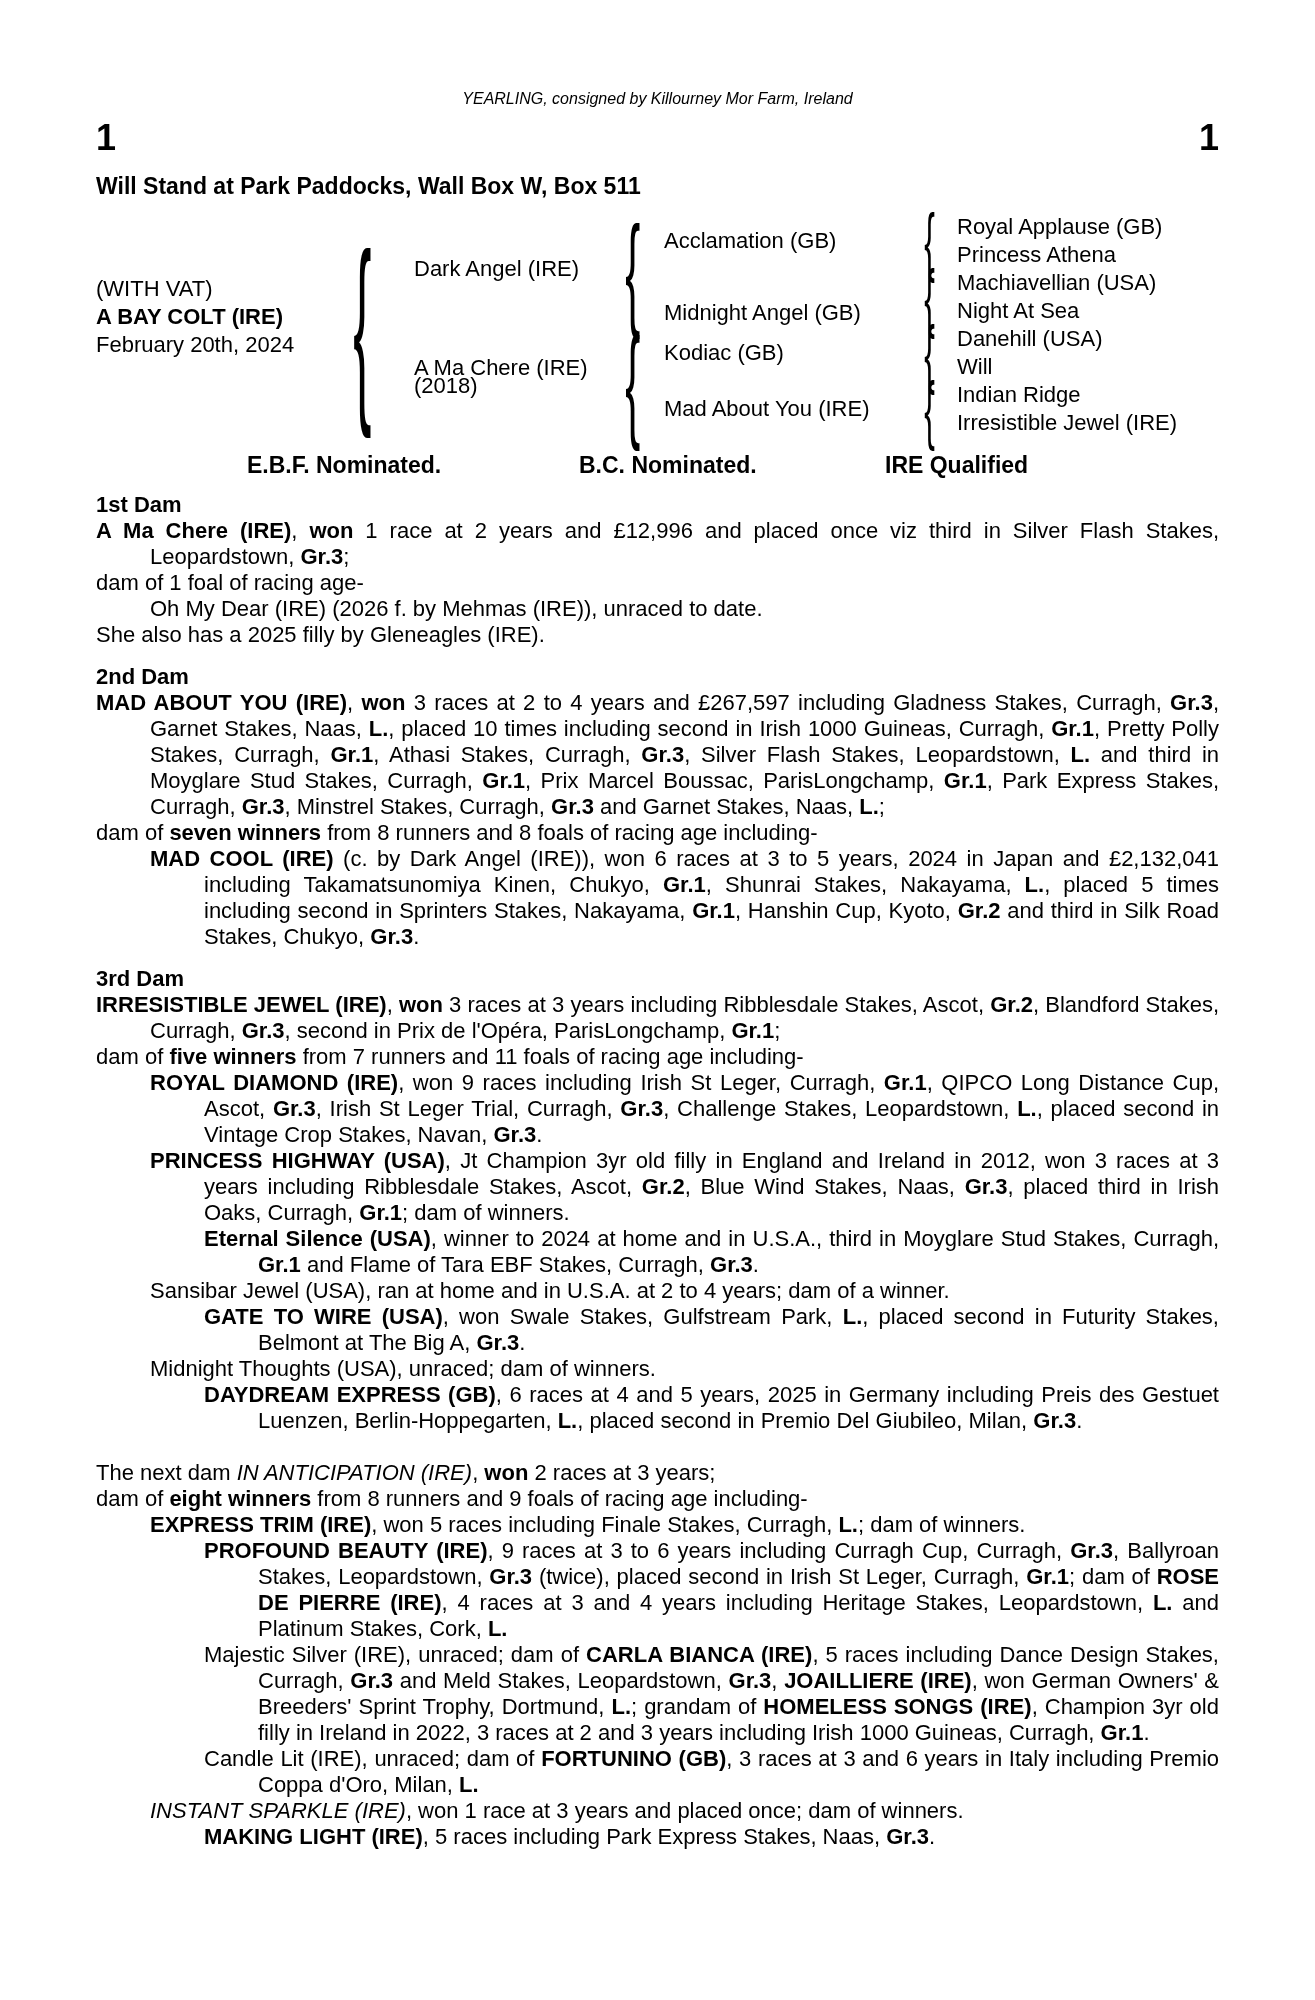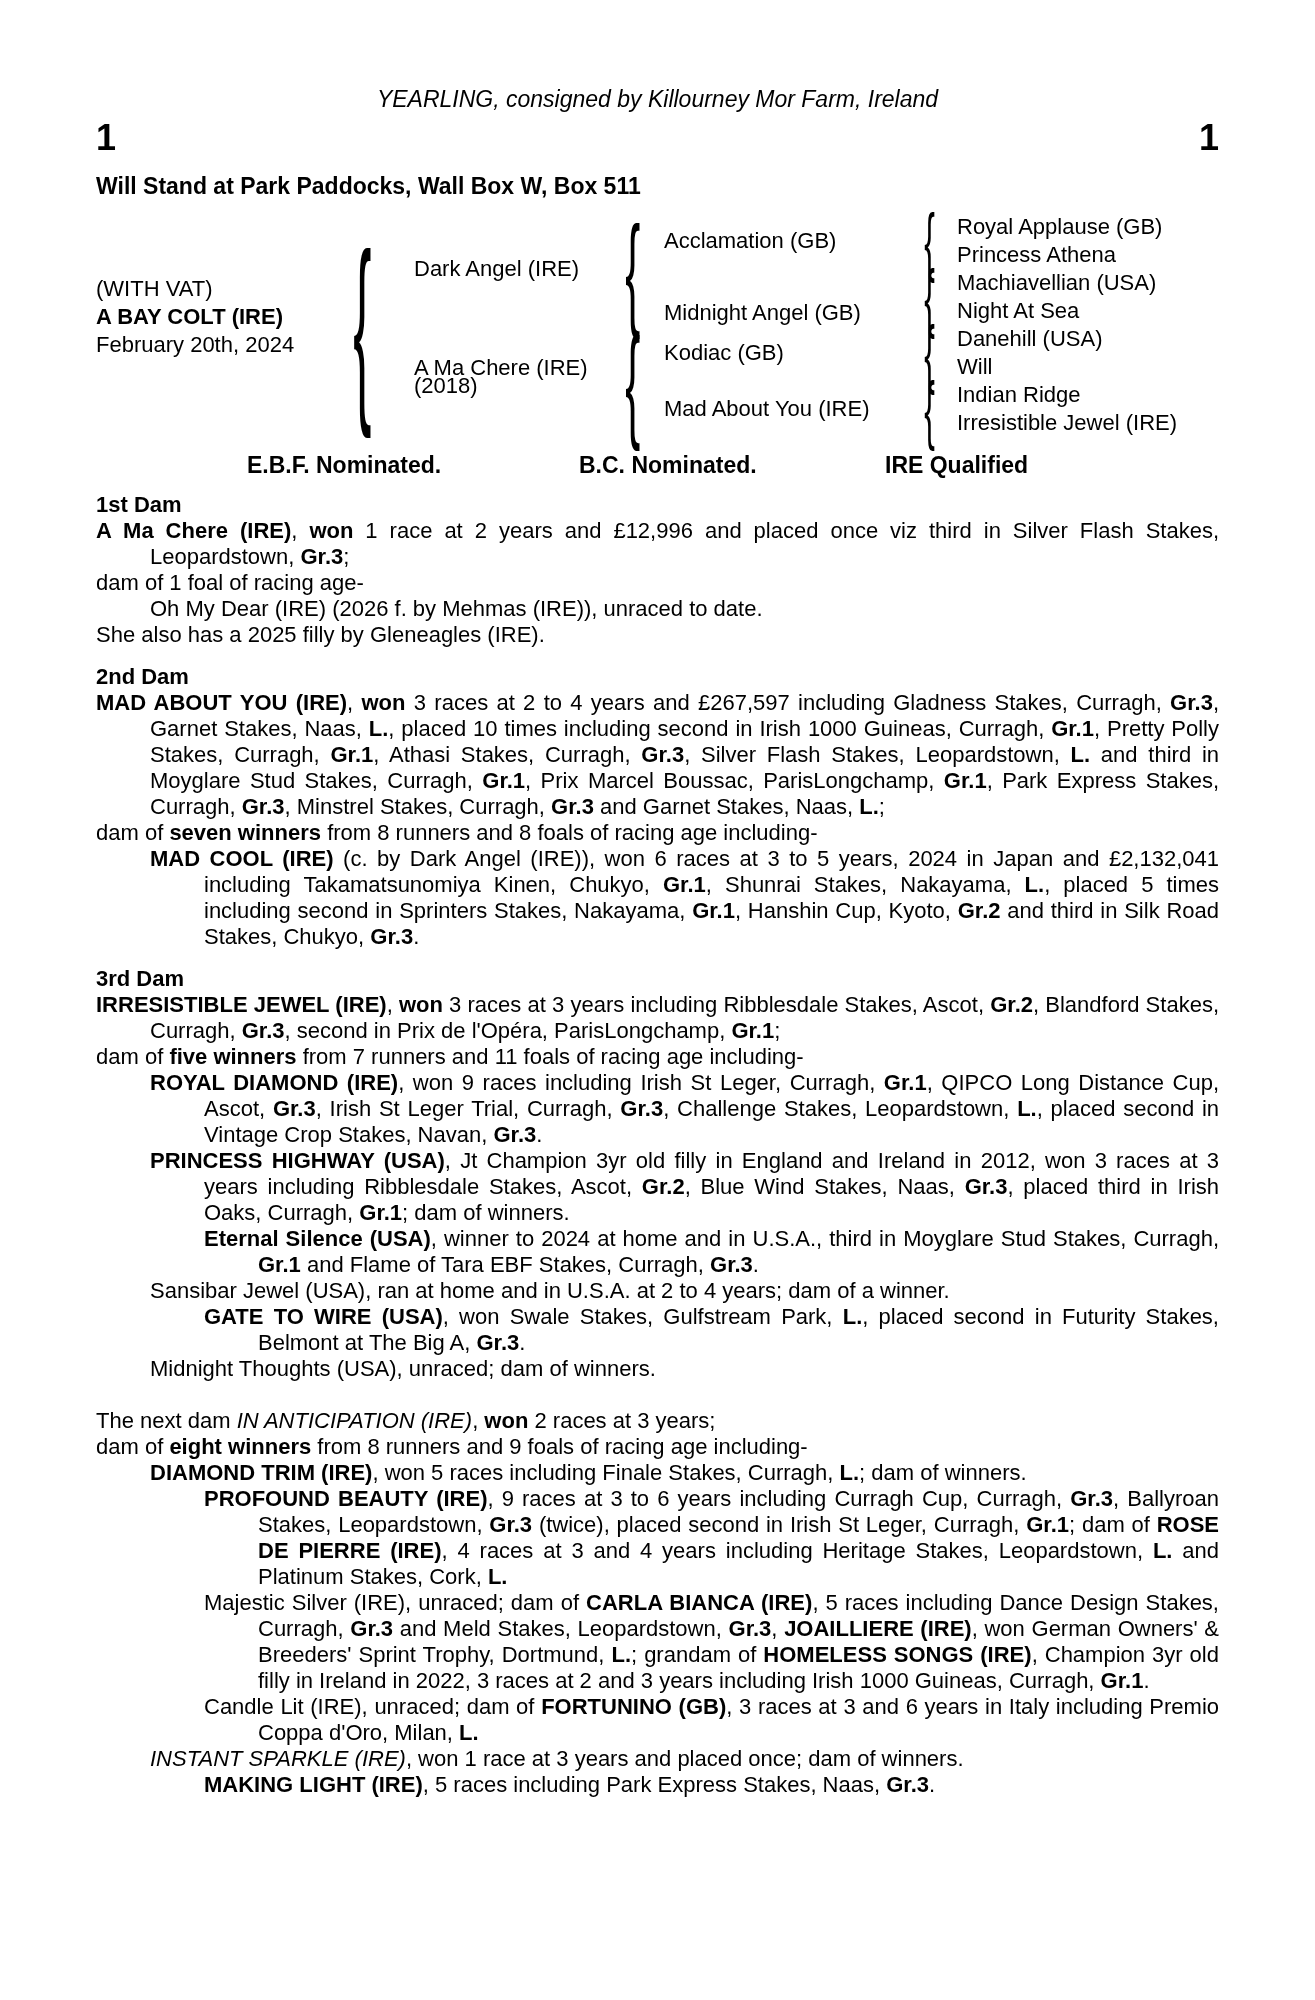--- a/index.html
+++ b/index.html
@@ -4,21 +4,21 @@
 <style>
   * { margin:0; padding:0; box-sizing:border-box; }
   html, body { background:#ffffff; }
   body {
     width:1315px; height:2000px;
     font-family:"Liberation Sans", sans-serif;
     color:#000; position:relative; overflow:hidden;
   }
   .page { position:absolute; inset:0; padding:0 96px; }
 
-  .title { margin-top:84px; text-align:center; font-style:italic; font-size:23px; line-height:30px; }
+  .title { margin-top:84px; text-align:center; font-style:italic; font-size:16px; line-height:30px; }
   .lot-row { display:flex; justify-content:space-between; margin-top:6px; font-size:36px; font-weight:bold; line-height:36px; }
   .stand { margin-top:16px; font-weight:bold; font-size:23px; line-height:28px; }
 
   .pedigree { position:relative; height:230px; margin-top:14px; font-size:22px; }
   .ped-item { position:absolute; white-space:nowrap; line-height:26px; }
   .ped-item.bold { font-weight:bold; }
   .brace { position:absolute; line-height:1; transform-origin:center; }
   .brace::before { content:"{"; }
 
   .noms { position:relative; height:28px; margin-top:8px; font-weight:bold; font-size:23px; }
@@ -104,25 +104,26 @@
       <div class="sec">
         <div class="sec-heading">3rd Dam</div>
         <p class="para" style="padding-left: 54px; text-indent: -54px;"><span class="seg-b ">IRRESISTIBLE JEWEL (IRE)</span>, <span class="seg-b ">won</span> 3 races at 3 years including Ribblesdale Stakes, Ascot, <span class="seg-b ">Gr.2</span>, Blandford Stakes, Curragh, <span class="seg-b ">Gr.3</span>, second in Prix de l'Opéra, ParisLongchamp, <span class="seg-b ">Gr.1</span>;</p>
         <p class="para" style="padding-left: 0px; text-indent: 0px;">dam of <span class="seg-b ">five winners</span> from 7 runners and 11 foals of racing age including-</p>
         <p class="para" style="padding-left: 108px; text-indent: -54px;"><span class="seg-b ">ROYAL DIAMOND (IRE)</span>, won 9 races including Irish St Leger, Curragh, <span class="seg-b ">Gr.1</span>, QIPCO Long Distance Cup, Ascot, <span class="seg-b ">Gr.3</span>, Irish St Leger Trial, Curragh, <span class="seg-b ">Gr.3</span>, Challenge Stakes, Leopardstown, <span class="seg-b ">L.</span>, placed second in Vintage Crop Stakes, Navan, <span class="seg-b ">Gr.3</span>.</p>
         <p class="para" style="padding-left: 108px; text-indent: -54px;"><span class="seg-b ">PRINCESS HIGHWAY (USA)</span>, Jt Champion 3yr old filly in England and Ireland in 2012, won 3 races at 3 years including Ribblesdale Stakes, Ascot, <span class="seg-b ">Gr.2</span>, Blue Wind Stakes, Naas, <span class="seg-b ">Gr.3</span>, placed third in Irish Oaks, Curragh, <span class="seg-b ">Gr.1</span>; dam of winners.</p>
         <p class="para" style="padding-left: 162px; text-indent: -54px;"><span class="seg-b ">Eternal Silence (USA)</span>, winner to 2024 at home and in U.S.A., third in Moyglare Stud Stakes, Curragh, <span class="seg-b ">Gr.1</span> and Flame of Tara EBF Stakes, Curragh, <span class="seg-b ">Gr.3</span>.</p>
         <p class="para" style="padding-left: 108px; text-indent: -54px;">Sansibar Jewel (USA), ran at home and in U.S.A. at 2 to 4 years; dam of a winner.</p>
         <p class="para" style="padding-left: 162px; text-indent: -54px;"><span class="seg-b ">GATE TO WIRE (USA)</span>, won Swale Stakes, Gulfstream Park, <span class="seg-b ">L.</span>, placed second in Futurity Stakes, Belmont at The Big A, <span class="seg-b ">Gr.3</span>.</p>
         <p class="para" style="padding-left: 108px; text-indent: -54px;">Midnight Thoughts (USA), unraced; dam of winners.</p>
+        <p class="para" style="padding-left: 162px; text-indent: -54px;"><span class="seg-b ">DAYDREAM EXPRESS (GB)</span>, 6 races at 4 and 5 years, 2025 in Germany including Preis des Gestuet Luenzen, Berlin-Hoppegarten, <span class="seg-b ">L.</span>, placed second in Premio Del Giubileo, Milan, <span class="seg-b ">Gr.3</span>.</p>
       </div>
       <div class="sec gap-large">
         <p class="para" style="padding-left: 54px; text-indent: -54px;">The next dam <span class="seg-i">IN ANTICIPATION (IRE)</span>, <span class="seg-b ">won</span> 2 races at 3 years;</p>
         <p class="para" style="padding-left: 0px; text-indent: 0px;">dam of <span class="seg-b ">eight winners</span> from 8 runners and 9 foals of racing age including-</p>
-        <p class="para" style="padding-left: 108px; text-indent: -54px;"><span class="seg-b ">DIAMOND TRIM (IRE)</span>, won 5 races including Finale Stakes, Curragh, <span class="seg-b ">L.</span>; dam of winners.</p>
+        <p class="para" style="padding-left: 108px; text-indent: -54px;"><span class="seg-b ">EXPRESS TRIM (IRE)</span>, won 5 races including Finale Stakes, Curragh, <span class="seg-b ">L.</span>; dam of winners.</p>
         <p class="para" style="padding-left: 162px; text-indent: -54px;"><span class="seg-b ">PROFOUND BEAUTY (IRE)</span>, 9 races at 3 to 6 years including Curragh Cup, Curragh, <span class="seg-b ">Gr.3</span>, Ballyroan Stakes, Leopardstown, <span class="seg-b ">Gr.3</span> (twice), placed second in Irish St Leger, Curragh, <span class="seg-b ">Gr.1</span>; dam of <span class="seg-b ">ROSE DE PIERRE (IRE)</span>, 4 races at 3 and 4 years including Heritage Stakes, Leopardstown, <span class="seg-b ">L.</span> and Platinum Stakes, Cork, <span class="seg-b ">L.</span></p>
         <p class="para" style="padding-left: 162px; text-indent: -54px;">Majestic Silver (IRE), unraced; dam of <span class="seg-b ">CARLA BIANCA (IRE)</span>, 5 races including Dance Design Stakes, Curragh, <span class="seg-b ">Gr.3</span> and Meld Stakes, Leopardstown, <span class="seg-b ">Gr.3</span>, <span class="seg-b ">JOAILLIERE (IRE)</span>, won German Owners' &amp; Breeders' Sprint Trophy, Dortmund, <span class="seg-b ">L.</span>; grandam of <span class="seg-b ">HOMELESS SONGS (IRE)</span>, Champion 3yr old filly in Ireland in 2022, 3 races at 2 and 3 years including Irish 1000 Guineas, Curragh, <span class="seg-b ">Gr.1</span>.</p>
         <p class="para" style="padding-left: 162px; text-indent: -54px;">Candle Lit (IRE), unraced; dam of <span class="seg-b ">FORTUNINO (GB)</span>, 3 races at 3 and 6 years in Italy including Premio Coppa d'Oro, Milan, <span class="seg-b ">L.</span></p>
         <p class="para" style="padding-left: 108px; text-indent: -54px;"><span class="seg-i">INSTANT SPARKLE (IRE)</span>, won 1 race at 3 years and placed once; dam of winners.</p>
         <p class="para" style="padding-left: 162px; text-indent: -54px;"><span class="seg-b ">MAKING LIGHT (IRE)</span>, 5 races including Park Express Stakes, Naas, <span class="seg-b ">Gr.3</span>.</p>
       </div>
     </div>
 
 </div>
 

